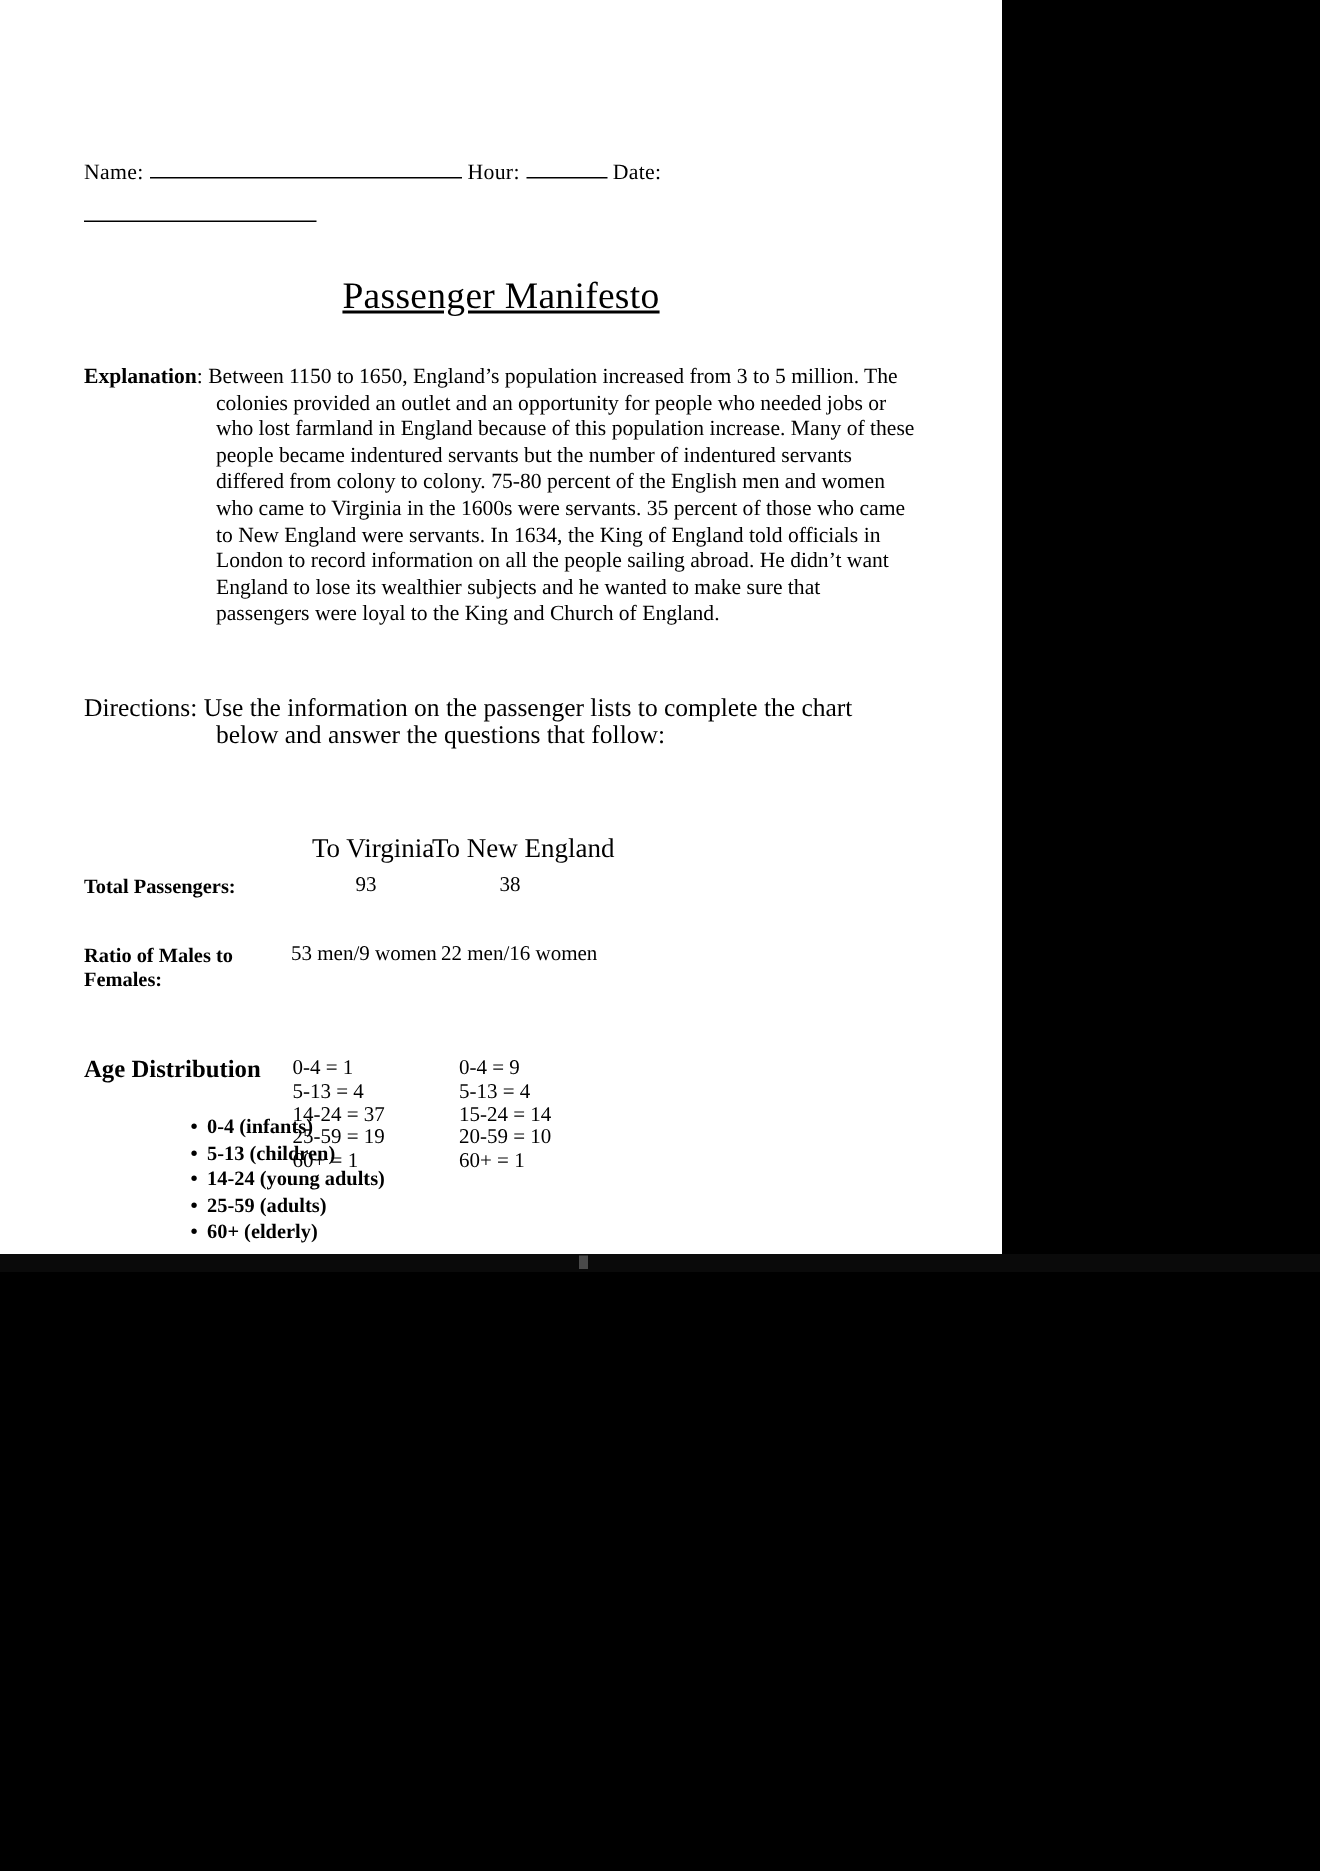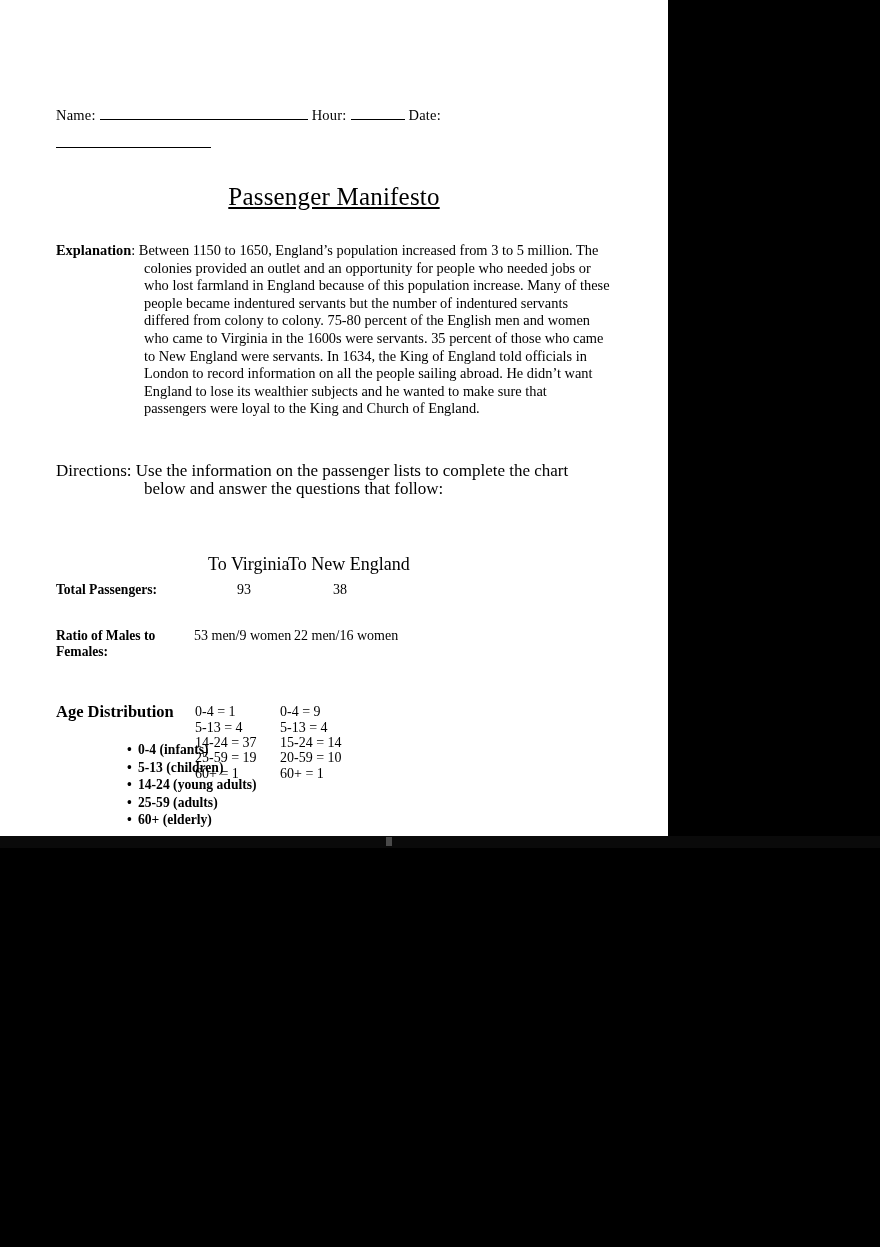--- a/index.html
+++ b/index.html
@@ -163,21 +163,21 @@
     top: 0;
   }
 
   .age-col {
     position: absolute;
     top: 167px;
     font-size: 14px;
     line-height: 15.4px;
   }
   .age-col.va { left: 139px; }
-  .age-col.ne { left: 224px; }
+  .age-col.ne { left: 250px; }
   .age-col div { white-space: nowrap; }
 </style>
 </head>
 <body>
 
 <div id="page-sheet">
 
   <div class="doc-body">
 
     <div class="namerow">

